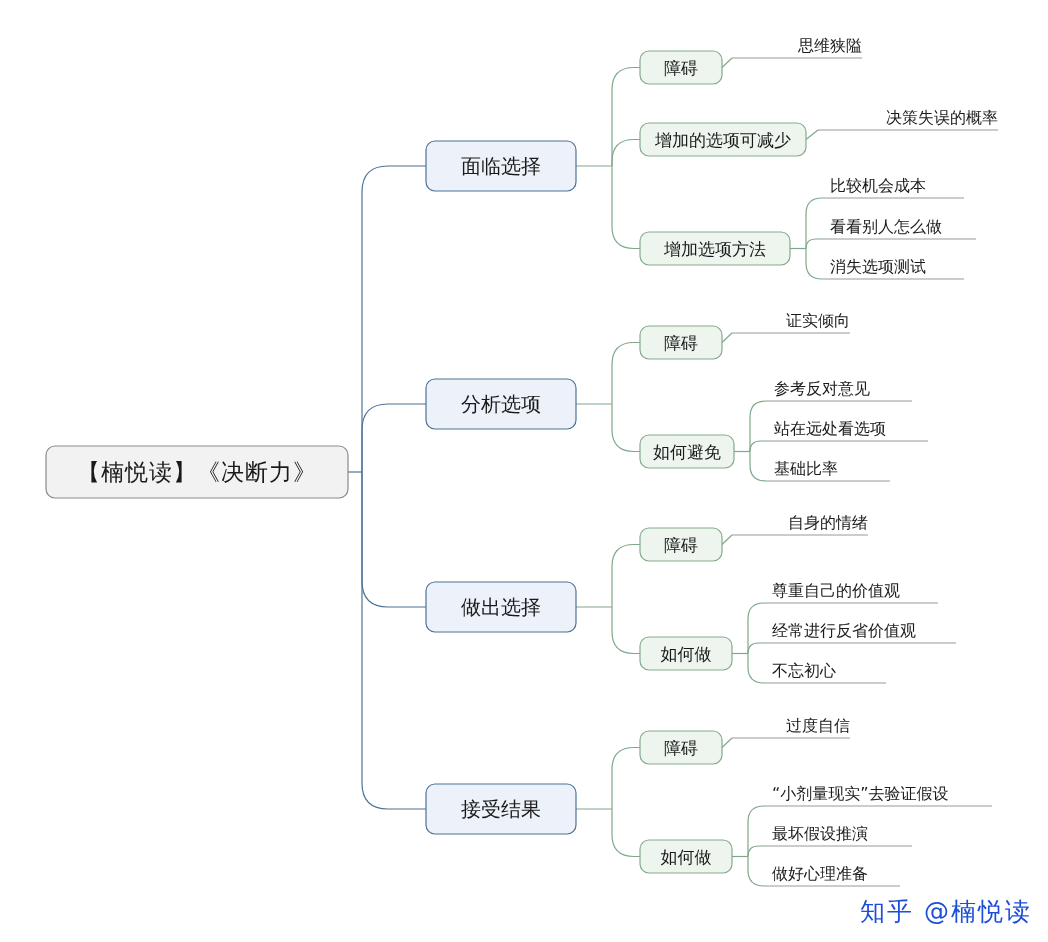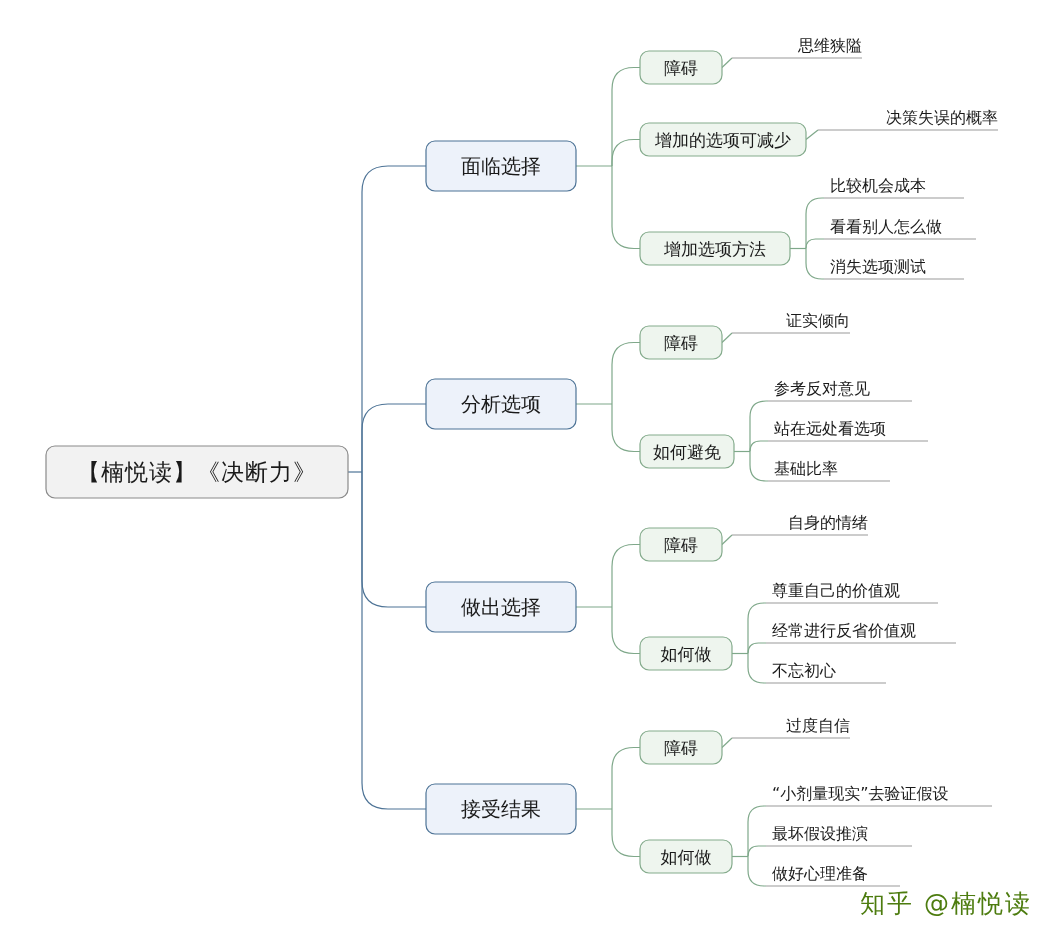--- a/index.html
+++ b/index.html
@@ -64,23 +64,23 @@
   }
   .sub-text {
     font-size: 17px;
   }
   .leaf-text {
     font-size: 16px;
   }
   .watermark {
     position: absolute;
     right: 16px;
-    bottom: 22px;
+    bottom: 14px;
     font-size: 25px;
-    color: #4d7c0f;
+    color: #1d4ed8;
     font-family: "DejaVu Sans", "Liberation Sans", sans-serif;
     letter-spacing: 2px;
     white-space: nowrap;
     user-select: none;
   }
 </style>
 </head>
 <body>
 
 <svg id="map" viewBox="0 0 1048 942">

